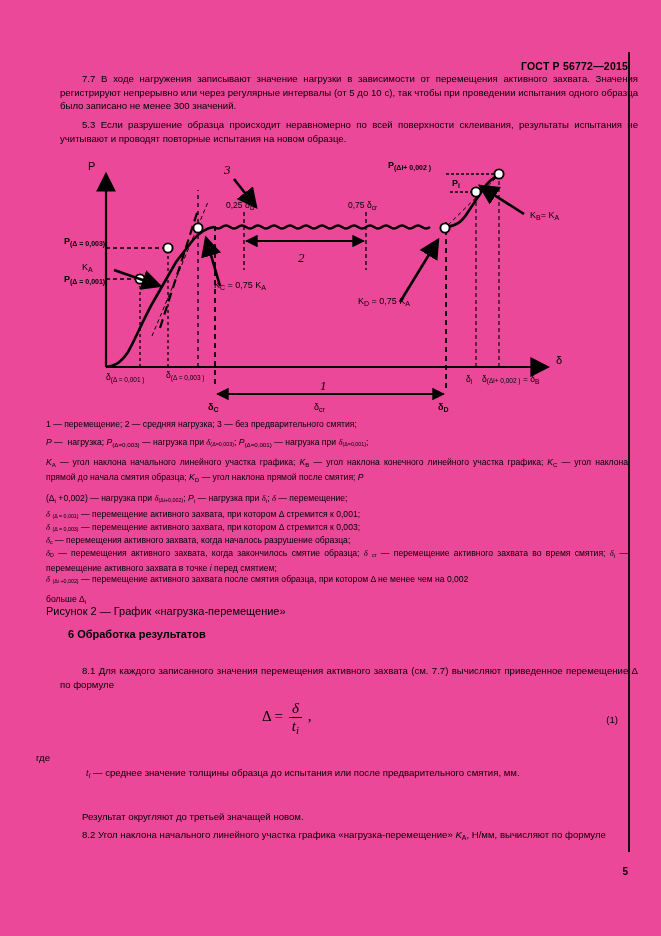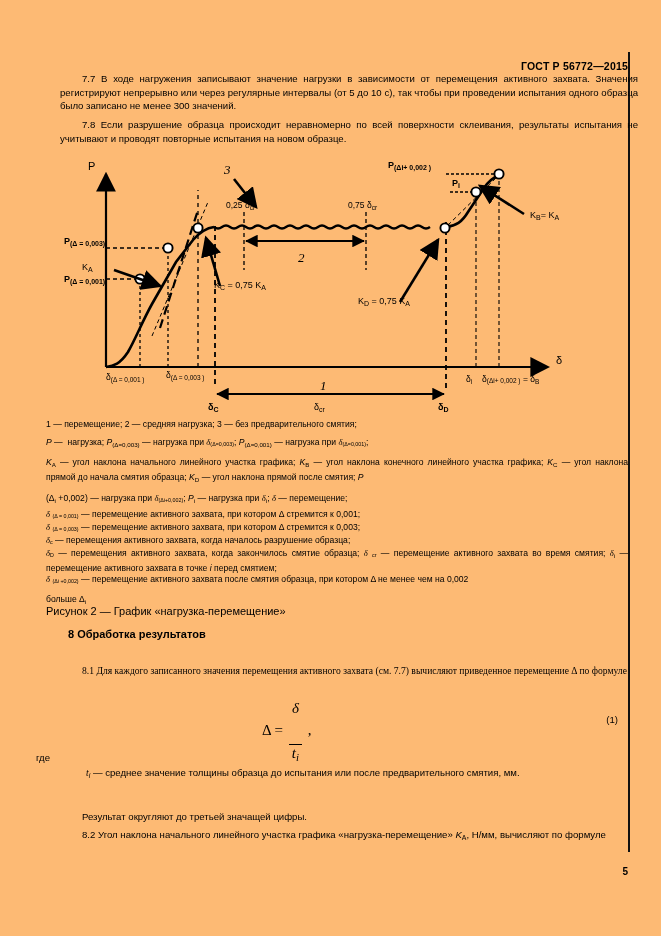--- a/index.html
+++ b/index.html
@@ -11,21 +11,21 @@
     width: 661px;
     height: 936px;
     position: relative;
     font-family: "Liberation Sans", sans-serif;
     color: #000000;
     overflow: hidden;
   }
   .page {
     position: absolute;
     inset: 0;
-    background: #fdba74;
+    background: #ec4899;
   }
   
   .edge-rule {
     position: absolute;
     top: 52px;
     right: 31px;
     width: 2px;
     height: 800px;
     background: #111;
   }
@@ -88,21 +88,21 @@
   .ser { font-family: "Liberation Serif", serif; font-style: italic; }
 
   
   .sec-head {
     position: absolute;
     left: 68px;
     top: 628px;
     font-size: 11px;
     font-weight: bold;
   }
-  .para-81 { top: 664px; font-family: Liberation Serif, serif; }
+  .para-81 { top: 664px; }
   .formula-wrap {
     position: absolute;
     left: 48px;
     top: 700px;
     width: 578px;
     height: 46px;
   }
   .formula {
     position: absolute;
     left: 214px;
@@ -110,21 +110,21 @@
     font-family: "Liberation Serif", serif;
     font-size: 15px;
   }
   .frac {
     display: inline-block;
     vertical-align: middle;
     text-align: center;
     margin: 0 2px;
   }
   .frac .num { display: block; font-style: italic; padding: 0 3px; }
-  .frac .den { display: block; border-top: 1.3px solid #000; font-style: italic; padding: 0 3px; margin-top: 27px; }
+  .frac .den { display: block; border-top: 1.3px solid #000; font-style: italic; padding: 0 3px; }
   .eqnum {
     position: absolute;
     right: 8px;
     top: 14px;
     font-size: 9.6px;
   }
   .gde { position: absolute; left: 36px; top: 752px; font-size: 9.6px; }
   .wherelist {
     position: absolute;
     left: 86px;
@@ -150,21 +150,21 @@
 
   <div class="edge-rule"></div>
 
   <div class="std-header">ГОСТ Р 56772—2015</div>
 
   <div class="body-text para-77">
     <p class="indent">7.7 В ходе нагружения записывают значение нагрузки в зависимости от перемещения активного захвата. Значения регистрируют непрерывно или через регулярные интервалы (от 5 до 10 с), так чтобы при проведении испытания одного образца было записано не менее 300 значений.</p>
   </div>
 
   <div class="body-text para-78">
-    <p class="indent">7.8 Если разрушение образца происходит неравномерно по всей поверхности склеивания, результаты испытания не учитывают и проводят повторные испытания на новом образце.</p>
+    <p class="indent">5.3 Если разрушение образца происходит неравномерно по всей поверхности склеивания, результаты испытания не учитывают и проводят повторные испытания на новом образце.</p>
   </div>
 
   <div class="figure">
     <svg width="578" height="262" viewBox="0 0 578 262">
       <defs>
         <marker id="arrHead" markerWidth="9" markerHeight="9" refX="8" refY="4.5" orient="auto">
           <path d="M0,0 L9,4.5 L0,9 Z" fill="#000"></path>
         </marker>
         <marker id="arrHeadS" markerWidth="7" markerHeight="7" refX="6.5" refY="3.5" orient="auto">
           <path d="M0,0 L7,3.5 L0,7 Z" fill="#000"></path>
@@ -302,21 +302,21 @@
   <div class="caption cap-just cap9">
     <span class="ser">δ</span> <span class="tiny-sub">(Δ<span class="it">i</span> +0,002)</span> — перемещение активного захвата после смятия образца, при котором Δ не менее чем на 0,002
   </div>
 
   <div class="caption cap-center cap10">
     больше Δ<sub>i</sub>
   </div>
 
   <div class="caption cap-center figcap">Рисунок 2 — График «нагрузка-перемещение»</div>
 
-  <div class="sec-head">8 Обработка результатов</div>
+  <div class="sec-head">6 Обработка результатов</div>
 
   <div class="body-text para-81">
     <p class="indent">8.1 Для каждого записанного значения перемещения активного захвата (см. 7.7) вычисляют приведенное перемещение Δ по формуле</p>
   </div>
 
   <div class="formula-wrap">
     <div class="formula">
       <span>Δ =</span>
       <span class="frac">
         <span class="num">δ</span>
@@ -329,21 +329,21 @@
 
   <div class="gde">где</div>
 
   <div class="wherelist">
     <div>
       <span class="ser">t</span><sub class="it">i</sub> — среднее значение толщины образца до испытания или после предварительного смятия, мм.
     </div>
   </div>
 
   <div class="body-text para-res">
-    <p class="indent">Результат округляют до третьей значащей цифры.</p>
+    <p class="indent">Результат округляют до третьей значащей новом.</p>
   </div>
 
   <div class="body-text para-82">
     <p class="indent">8.2 Угол наклона начального линейного участка графика «нагрузка-перемещение» <span class="it">K</span><sub>A</sub>, Н/мм, вычисляют по формуле</p>
   </div>
 
   <div class="pagenum">5</div>
 
 </div>
 

